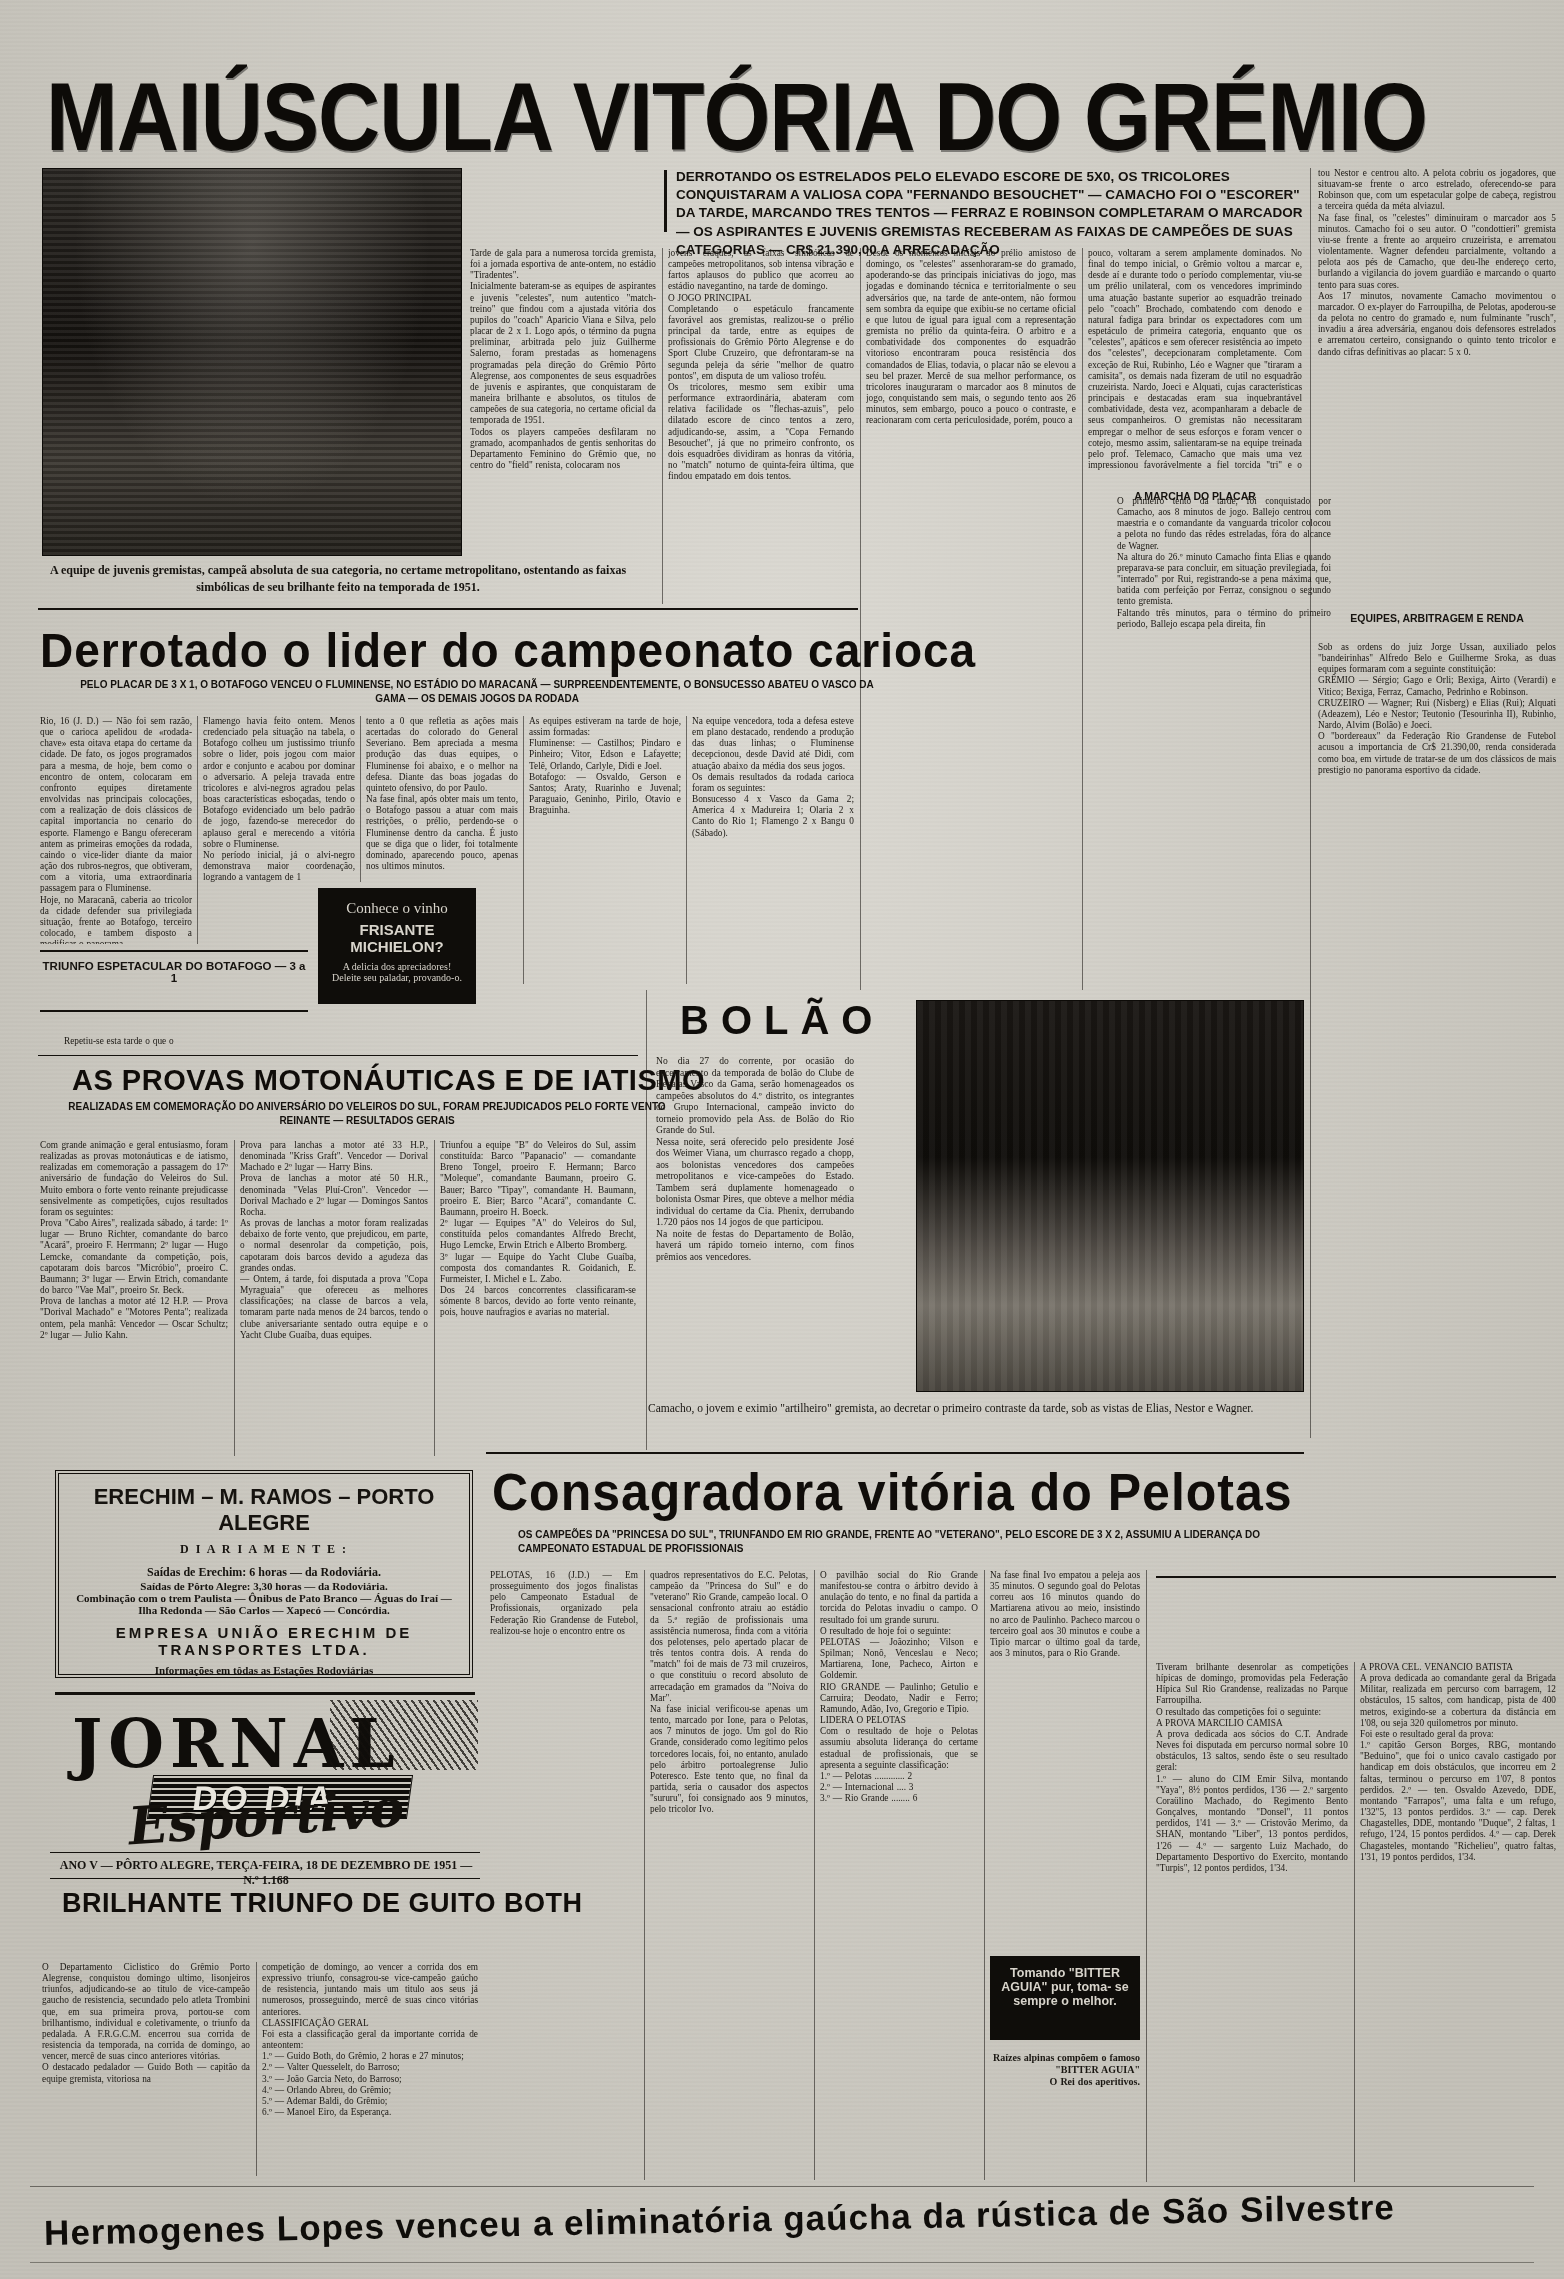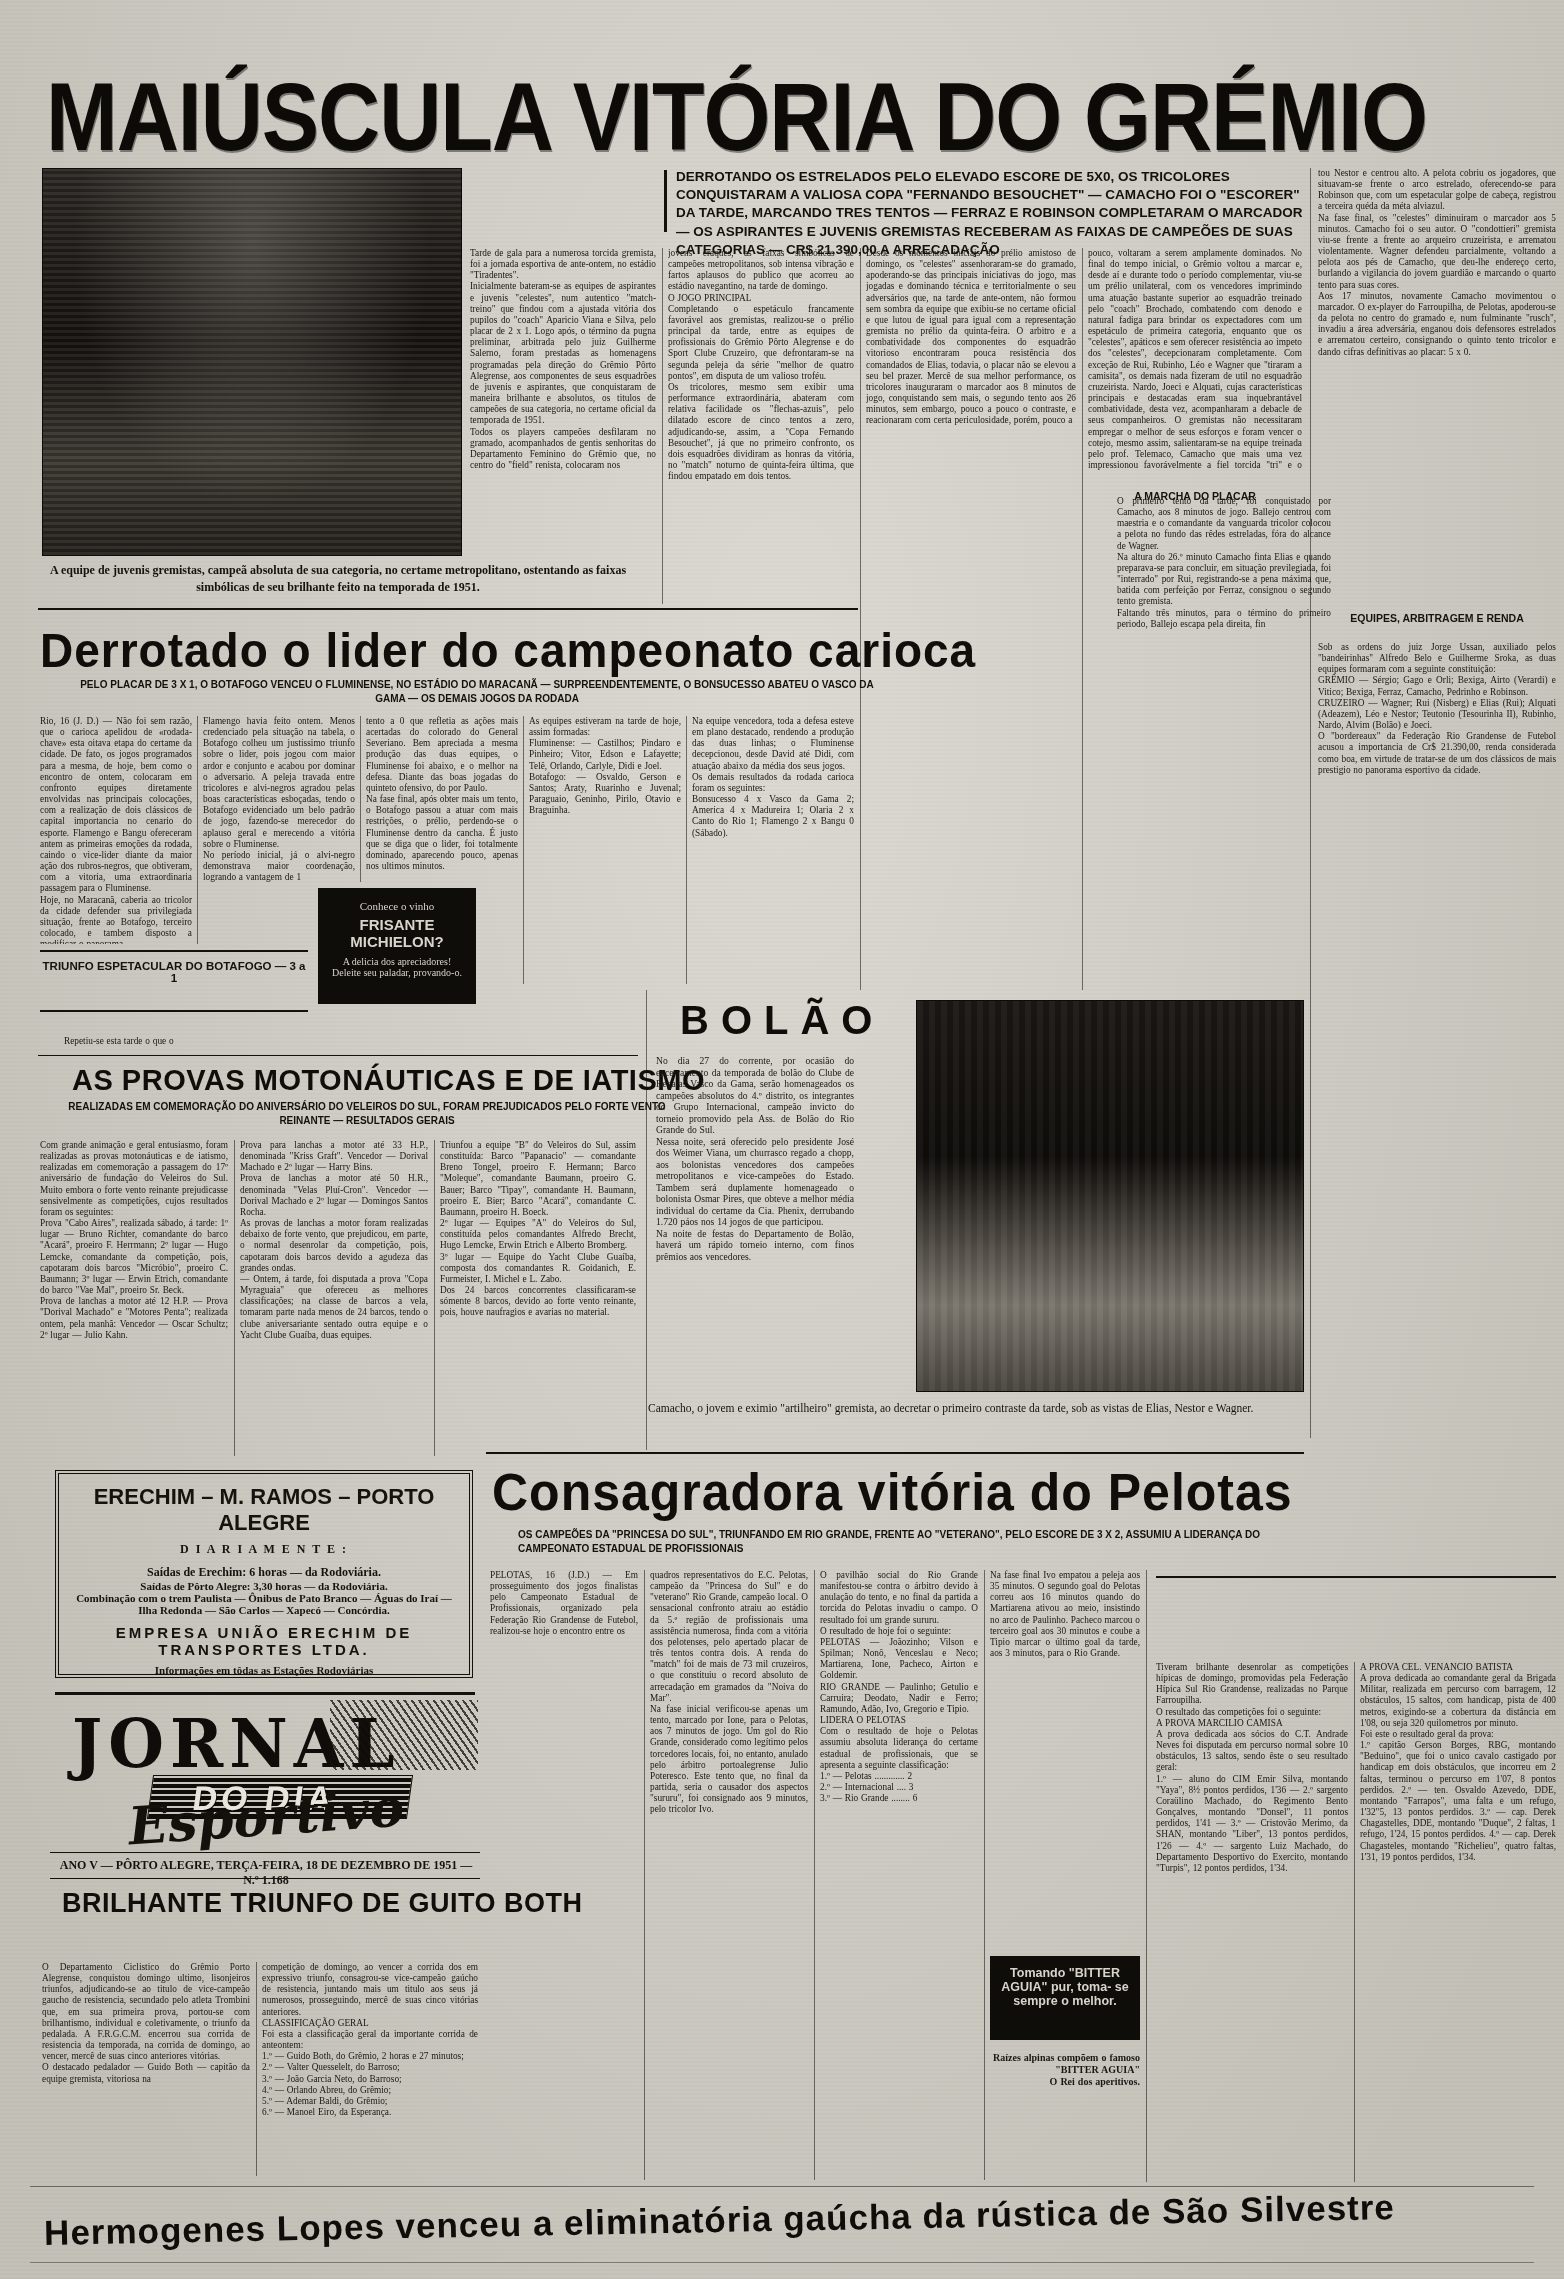--- a/index.html
+++ b/index.html
@@ -142,21 +142,21 @@
   <div class="abs score-box" style="left:40px; top:950px; width:268px; height:62px; padding-top:8px;">
     <div class="subhead" style="font-size:11.5px;">TRIUNFO ESPETACULAR DO BOTAFOGO — 3 a 1</div>
   </div>
   <div class="abs body-col" style="left:64px; top:1036px; width:230px; height:16px;">Repetiu-se esta tarde o que o</div>
 
   <div class="vline" style="left:197px; top:716px; height:228px;"></div>
   <div class="abs body-col" style="left:203px; top:716px; width:152px; height:166px;">Flamengo havia feito ontem. Menos credenciado pela situação na tabela, o Botafogo colheu um justissimo triunfo sobre o lider, pois jogou com maior ardor e conjunto e acabou por dominar o adversario. A peleja travada entre tricolores e alvi-negros agradou pelas boas características esboçadas, tendo o Botafogo evidenciado um belo padrão de jogo, fazendo-se merecedor do aplauso geral e merecendo a vitória sobre o Fluminense.
 No período inicial, já o alvi-negro demonstrava maior coordenação, logrando a vantagem de 1</div>
 
   <div class="abs black-ad" style="left:318px; top:888px; width:158px; height:116px; padding-top:12px;">
-    <div style="font-size:11px;">Conhece o vinho</div>
+    <div style="font-size:15px;">Conhece o vinho</div>
     <div style="font-family:'Liberation Sans',sans-serif; font-weight:bold; font-size:15px; margin-top:4px;">FRISANTE MICHIELON?</div>
     <div style="font-size:10px; margin-top:6px;">A delicia dos apreciadores!</div>
     <div style="font-size:10px;">Deleite seu paladar, provando-o.</div>
   </div>
 
   <div class="vline" style="left:360px; top:716px; height:166px;"></div>
   <div class="abs body-col" style="left:366px; top:716px; width:152px; height:166px;">tento a 0 que refletia as ações mais acertadas do colorado do General Severiano. Bem apreciada a mesma produção das duas equipes, o Fluminense foi abaixo, e o melhor na defesa. Diante das boas jogadas do quinteto ofensivo, do por Paulo.
 Na fase final, após obter mais um tento, o Botafogo passou a atuar com mais restrições, o prélio, perdendo-se o Fluminense dentro da cancha. É justo que se diga que o lider, foi totalmente dominado, aparecendo pouco, apenas nos ultimos minutos.</div>
   <div class="vline" style="left:523px; top:716px; height:268px;"></div>
   <div class="abs body-col" style="left:529px; top:716px; width:152px; height:268px;">As equipes estiveram na tarde de hoje, assim formadas:

